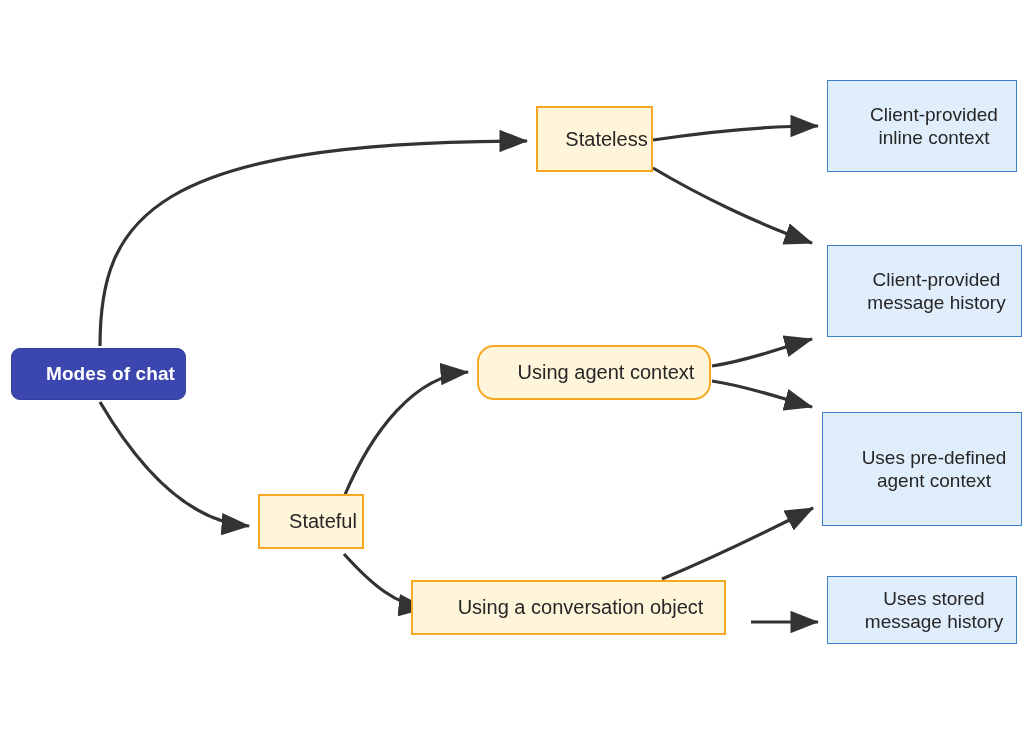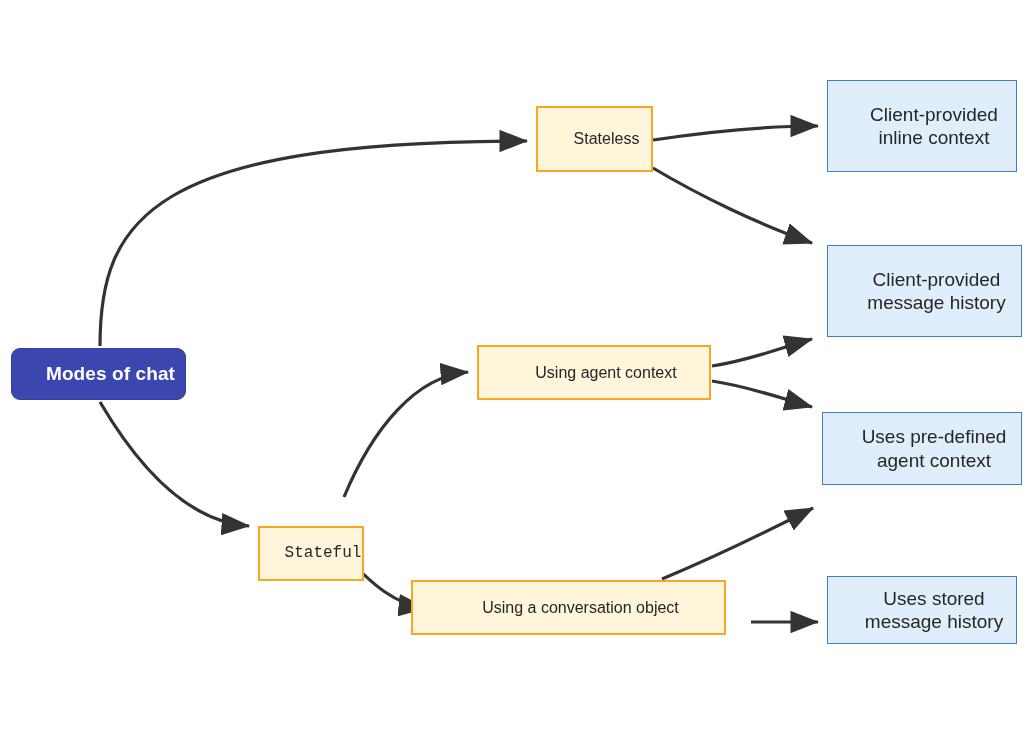--- a/index.html
+++ b/index.html
@@ -45,21 +45,21 @@
     border-radius: 9px;
     color: #ffffff;
     font-weight: bold;
     font-size: 19px;
     letter-spacing: 0.1px;
   }
   .node-branch {
     background: #fff5da;
     border: 2px solid #f7a823;
     color: #262626;
-    font-size: 16px;
+    font-size: 20px;
   }
   .node-leaf {
     background: #e0eefc;
     border: 1.6px solid #3c7fc7;
     color: #262626;
     font-size: 19px;
   }
 </style>
 </head>
 <body>
@@ -82,26 +82,26 @@
         <path d="M 712 366 C 752 360 786 346 812 339" fill="none" stroke="#333333" stroke-width="3.2" stroke-linecap="butt" marker-end="url(#arrowhead)"></path>
         <path d="M 712 381 C 752 387 786 400 812 407" fill="none" stroke="#333333" stroke-width="3.2" stroke-linecap="butt" marker-end="url(#arrowhead)"></path>
         <path d="M 662 579 C 710 559 770 530 813 508" fill="none" stroke="#333333" stroke-width="3.2" stroke-linecap="butt" marker-end="url(#arrowhead)"></path>
         <path d="M 751 622 C 775 622 796 622 818 622" fill="none" stroke="#333333" stroke-width="3.2" stroke-linecap="butt" marker-end="url(#arrowhead)"></path>
       </g>
   </svg>
 
   <div id="node-layer">
       <div class="node node-root" style="left: 11px; top: 348px; width: 175px; height: 52px;"><span>Modes of chat</span></div>
       <div class="node node-branch" style="left: 536px; top: 106px; width: 117px; height: 66px;"><span>Stateless</span></div>
-      <div class="node node-branch" style="left: 258px; top: 526px; width: 106px; height: 55px; font-family: Liberation Mono, monospace;"><span>Stateful</span></div>
-      <div class="node node-branch" style="left: 477px; top: 345px; width: 234px; height: 55px;"><span>Using agent context</span></div>
+      <div class="node node-branch" style="left: 258px; top: 494px; width: 106px; height: 55px;"><span>Stateful</span></div>
+      <div class="node node-branch" style="left: 477px; top: 345px; width: 234px; height: 55px; border-radius: 17px;"><span>Using agent context</span></div>
       <div class="node node-branch" style="left: 411px; top: 580px; width: 315px; height: 55px;"><span>Using a conversation object</span></div>
       <div class="node node-leaf" style="left: 827px; top: 80px; width: 190px; height: 92px;"><span>Client-provided
 inline context</span></div>
       <div class="node node-leaf" style="left: 827px; top: 245px; width: 195px; height: 92px;"><span>Client-provided
 message history</span></div>
-      <div class="node node-leaf" style="left: 822px; top: 412px; width: 200px; height: 73px;"><span>Uses pre-defined
+      <div class="node node-leaf" style="left: 822px; top: 412px; width: 200px; height: 114px;"><span>Uses pre-defined
 agent context</span></div>
       <div class="node node-leaf" style="left: 827px; top: 576px; width: 190px; height: 68px;"><span>Uses stored
 message history</span></div>
     </div>
 
 </div>
 
 </body></html>

